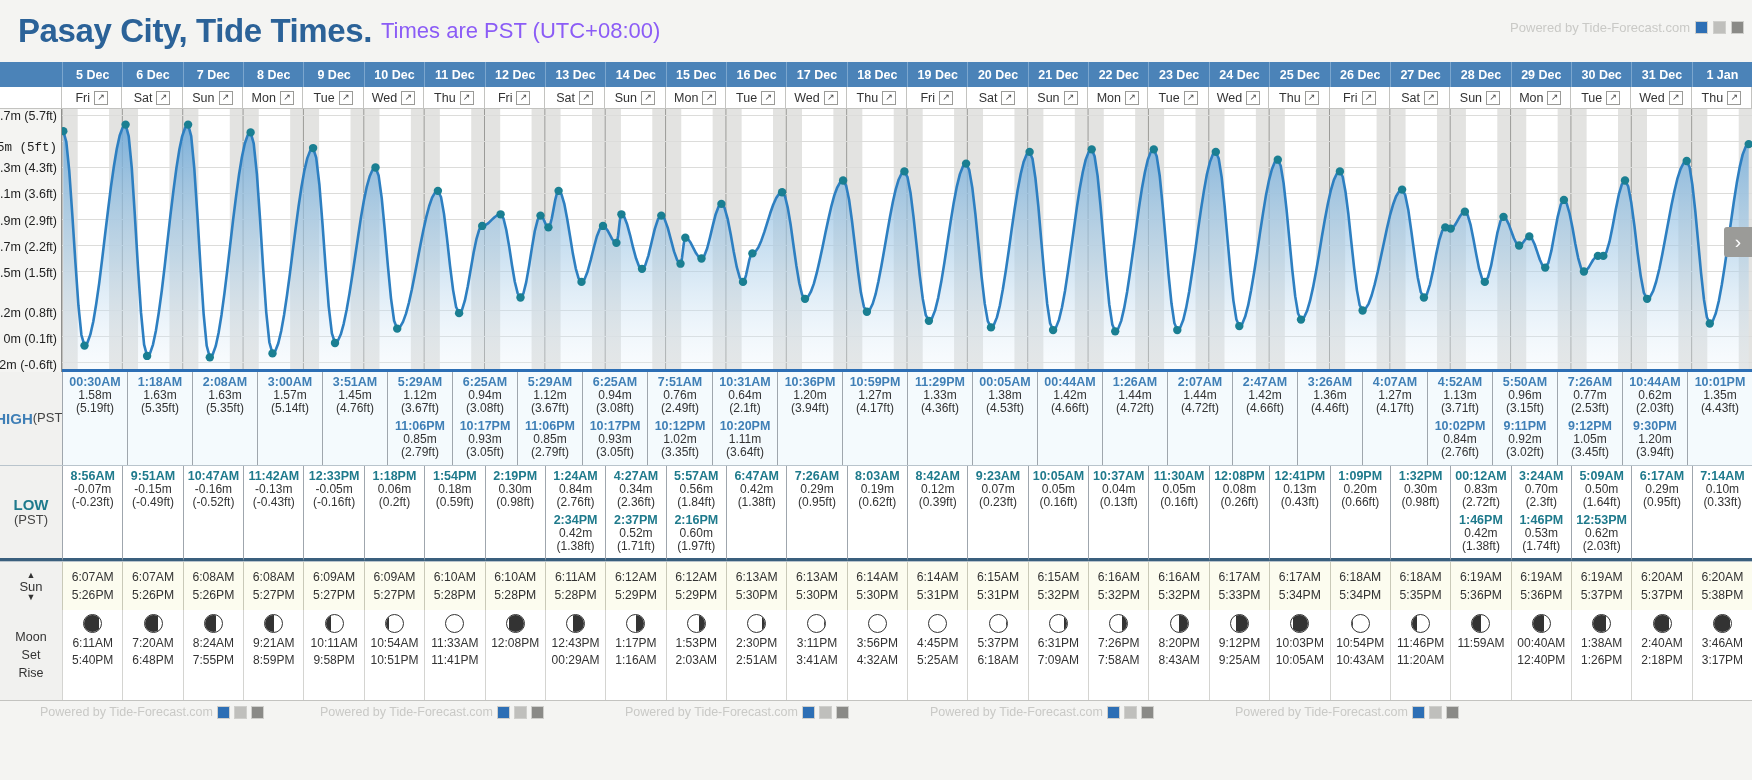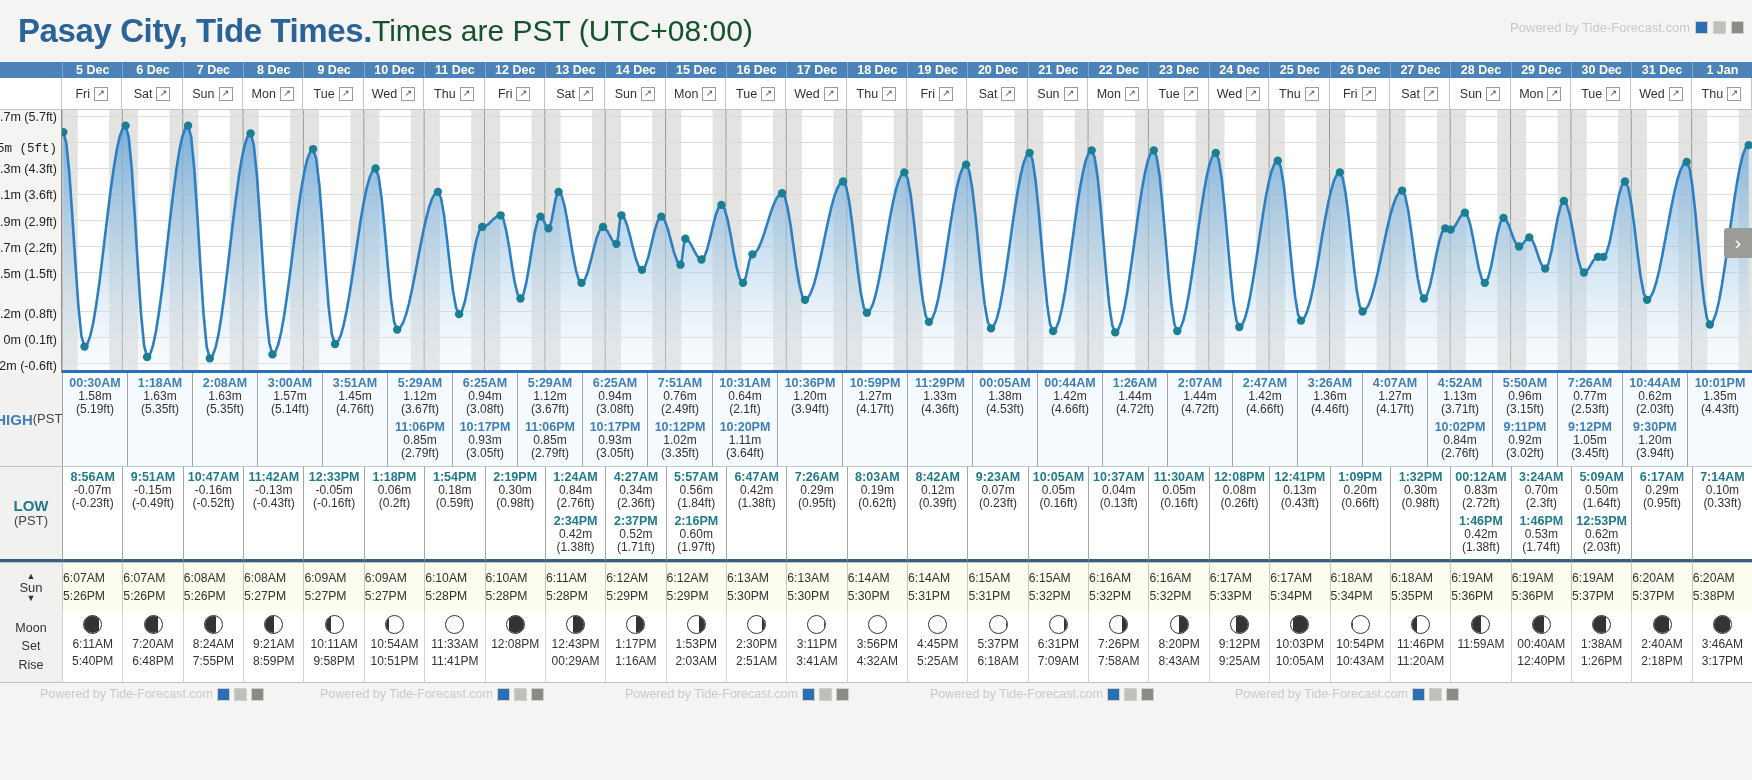--- a/index.html
+++ b/index.html
@@ -21,23 +21,24 @@
     position: relative;
   }
   #title-main {
     font-size: 33px;
     font-weight: bold;
     color: #2b6298;
     letter-spacing: -0.4px;
     white-space: nowrap;
   }
   #title-sub {
-    font-size: 30px;
+    font-size: 22px;
     font-weight: normal;
-    color: #14532d;
+    color: #8b5cf6;
+    margin-left: 9px;
     white-space: nowrap;
   }
   #header-right {
     position: absolute; right: 8px; top: 20px;
     display: flex; align-items: center; gap: 5px;
   }
   #powered-by { font-size: 13px; color: #c9c9c6; white-space: nowrap; }
   .mini-box { width:13px;height:13px;border:1px solid #cfcfcc;background:#e8e8e5; }
   .mini-box.b1{ background:#2d6fb5; } .mini-box.b2{ background:#bfbfbc; } .mini-box.b3{ background:#8a8a87; }
 
@@ -45,30 +46,30 @@
   .row { display: flex; width: 1752px; }
   .lbl {
     width: 62px; min-width:62px; flex: 0 0 62px;
     display:flex; align-items:center; justify-content:center;
     text-align:center;
   }
   .cells { display:flex; flex: 1 1 auto; }
   .cell { flex: 1 1 0; min-width:0; }
 
   
-  #daterow { background:#4b83b8; height: 16px; }
+  #daterow { background:#4b83b8; height: 25px; }
   #daterow .lbl { background:#4b83b8; }
   #daterow .cell {
     color:#fff; font-size:12.5px; font-weight:bold;
     display:flex;align-items:center;justify-content:center;
     border-left:1px solid #7ba6ce; background:#4b83b8;
   }
 
   
-  #dayrow { height: 32px; background:#fff; border-bottom:1px solid #c3c3c0; }
+  #dayrow { height: 22px; background:#fff; border-bottom:1px solid #c3c3c0; }
   #dayrow .lbl { background:#fff; border-right:1px solid #c3c3c0;}
   #dayrow .cell {
     display:flex;align-items:center;justify-content:center;gap:4px;
     font-size:12.5px; color:#333; border-right:1px solid #c3c3c0; background:#fff;
   }
   .expand-ic {
     width:14px;height:14px;border:1px solid #9a9a97;background:#fff;
     display:flex;align-items:center;justify-content:center;
     font-size:9px;color:#444;line-height:1;
   }
@@ -112,28 +113,28 @@
   .t-time { font-weight:bold; font-size:12.5px; color:#3f7fb6; white-space:nowrap;}
   #lowrow .t-time { color:#1f7a8c; }
   .t-m  { font-size:12px; color:#333; white-space:nowrap;}
   .t-ft { font-size:12px; color:#333; white-space:nowrap; margin-bottom:3px;}
 
   
   #sunrow { height: 48px; }
   #sunrow .lbl { background:#f1f1ef; flex-direction:column; line-height:1; }
   #sunrow .cell {
     background:#fcfcef; border-left:1px solid #c9c9b8;
-    display:flex;flex-direction:column;align-items:flex-start;justify-content:center;
+    display:flex;flex-direction:column;align-items:center;justify-content:center;
     font-size:12.2px;color:#333; line-height:1.5;
   }
   .tri { font-size:9px; color:#333; line-height:1; }
   .sunlbl { font-size:13px;color:#333; }
 
   
-  #moonrow { height: 72px; border-bottom:1px solid #c3c3c0;}
+  #moonrow { height: 91px; border-bottom:1px solid #c3c3c0;}
   #moonrow .lbl { background:#f1f1ef; flex-direction:column; font-size:12.5px;color:#333;line-height:1.45;}
   #moonrow .cell {
     background:#fff; border-left:1px solid #d4d4d1;
     display:flex;flex-direction:column;align-items:center;justify-content:flex-start;
     font-size:12px;color:#333; line-height:1.45; padding-top:4px;
   }
   .moon-ic { width:19px;height:19px;border-radius:50%;border:1.5px solid #333;margin-bottom:2px;
              position:relative;overflow:hidden;background:#fff; }
   .moon-ic .shade { position:absolute;top:0;bottom:0;background:#333; }
 

